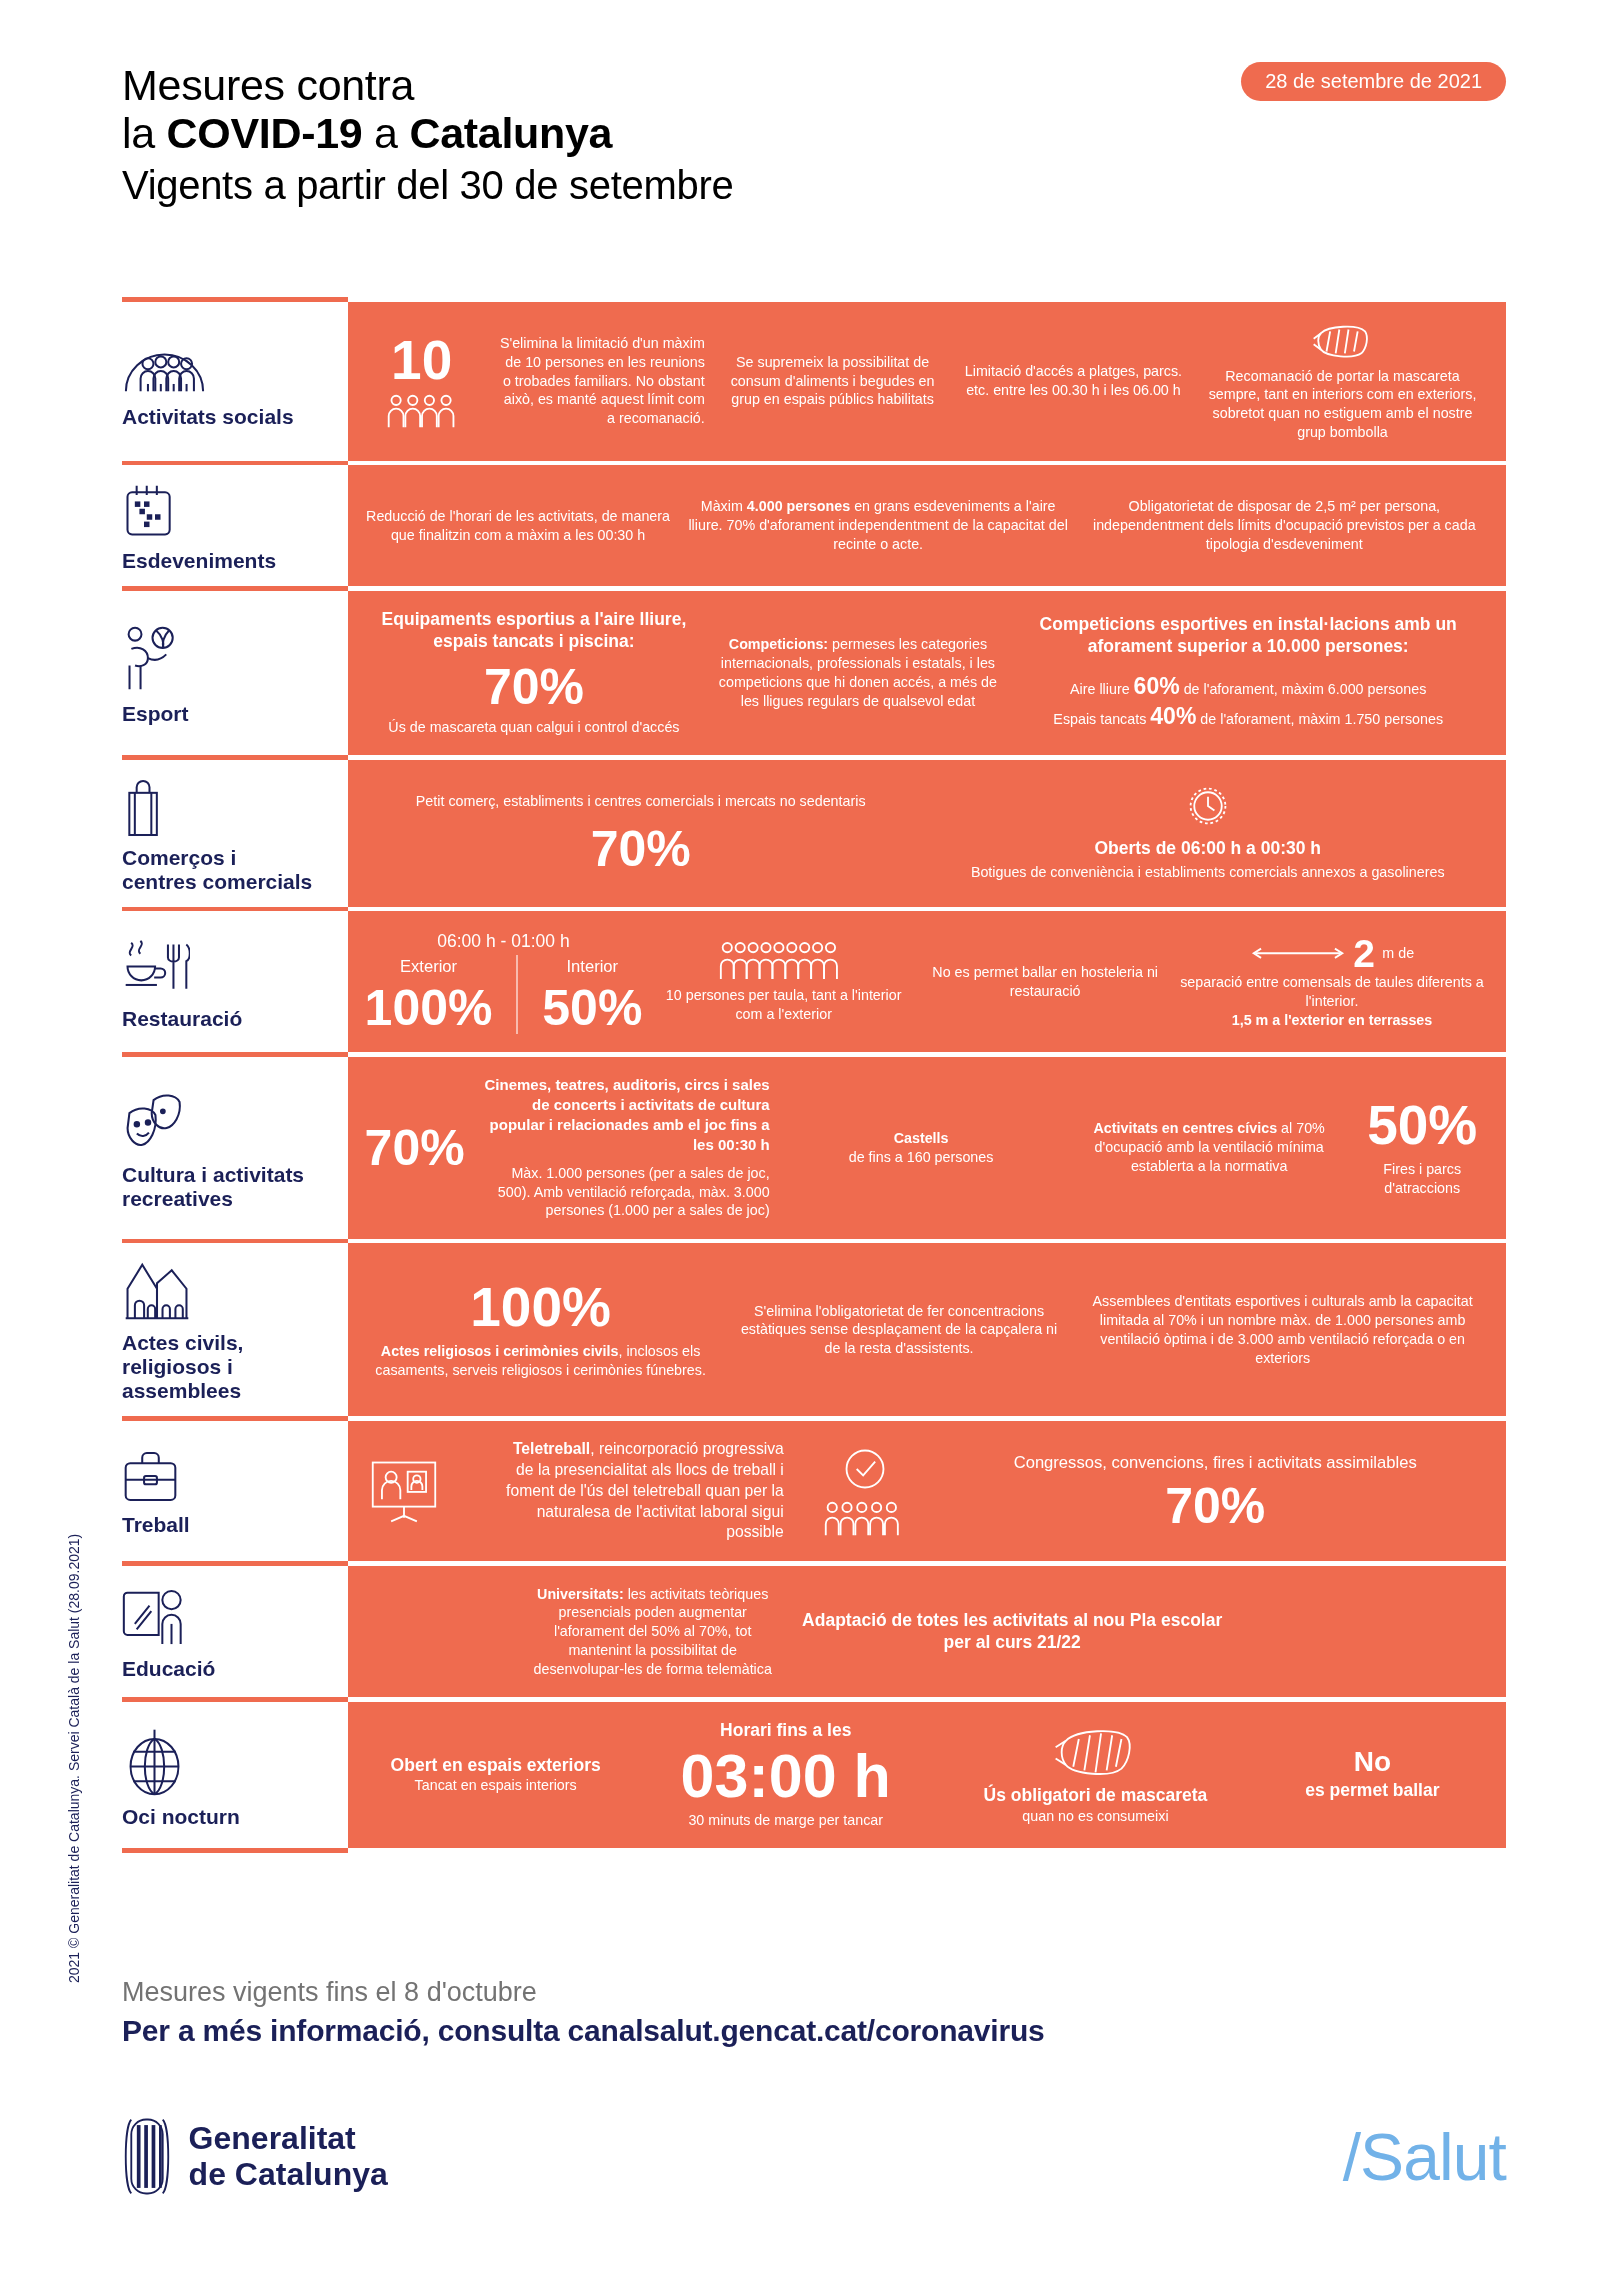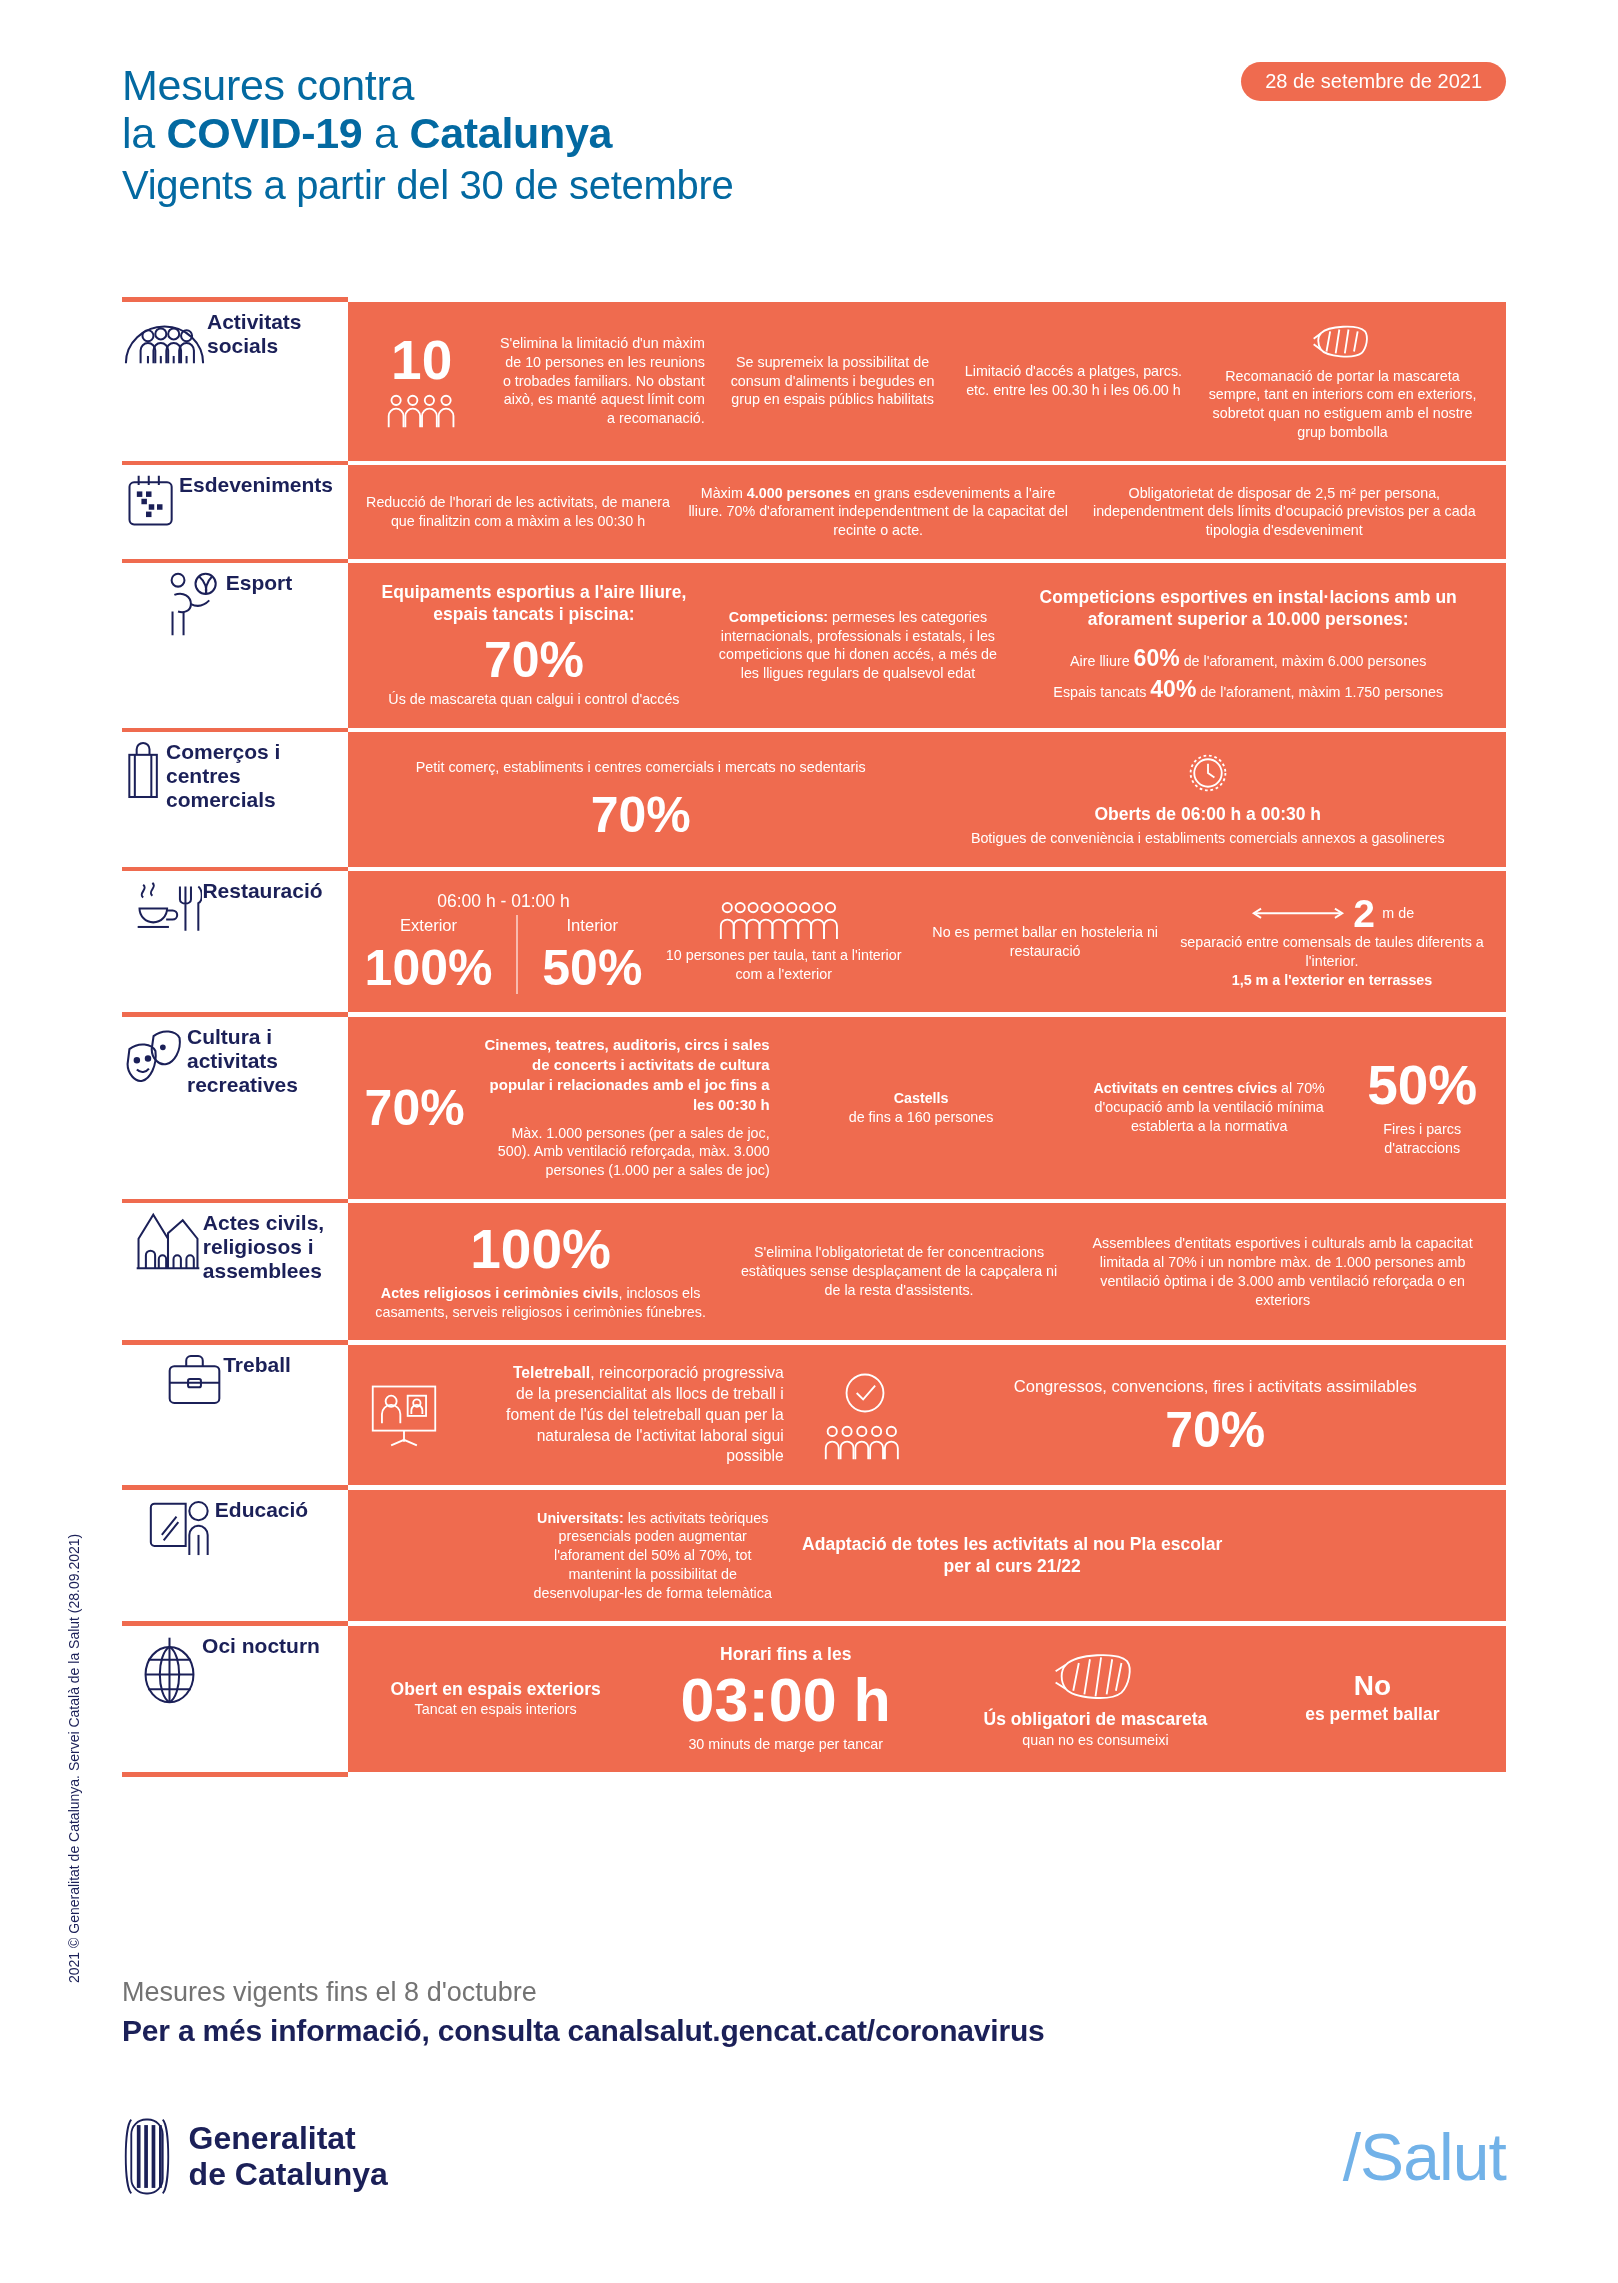--- a/index.html
+++ b/index.html
@@ -8,21 +8,21 @@
     background: #ffffff;
     font-family: "Liberation Sans", sans-serif;
     color: #1b2058;
     position: relative;
     overflow: hidden;
   }
   .page { position:relative; width:1619px; height:2283px; }
 
   
   .header { position:absolute; left:122px; top:61px; width:1384px; }
-  .title-block { font-weight:400; color:#0369a1; line-height:1.12; }
+  .title-block { font-weight:400; color:#000000; line-height:1.12; }
   .t-line1 { font-size:43px; letter-spacing:-0.3px; }
   .t-line2 { font-size:43px; letter-spacing:-0.3px; }
   .t-line2 b { font-weight:700; }
   .t-line3 { font-size:40px; margin-top:5.5px; letter-spacing:-0.3px; }
 
   .date-badge {
     position:absolute; right:0px; top:1px;
     background:#ef6b4f; color:#ffffff;
     border-radius:22px;
     padding:9.2px 24px 10px 24px;
@@ -48,22 +48,22 @@
   .row { position:relative; display:flex; align-items:stretch; }
   .sep {
     height:4.6px; background:#ef6b4f; width:226px;
   }
   .row-sep-wrap { display:flex; }
   .row-sep-wrap .right-fill { flex:1; height:4.6px; background:#ffffff; }
 
   .label-cell {
     width:226px; flex:0 0 226px;
     background:#ffffff;
-    padding:8px 13px 13px 0px;
-    display:flex; flex-direction:row; justify-content:center;
+    padding:18px 13px 13px 0px;
+    display:flex; flex-direction:column; justify-content:center;
   }
   .label-cell .icon { margin-bottom:9.2px; }
   .label-cell .label {
     font-size:21px; font-weight:700; color:#1b2058; line-height:1.14;
   }
 
   .content-cell {
     flex:1; background:#ef6b4f; color:#ffffff;
     display:flex; align-items:center;
     padding:14.8px 14.8px 14.8px 9.2px;

